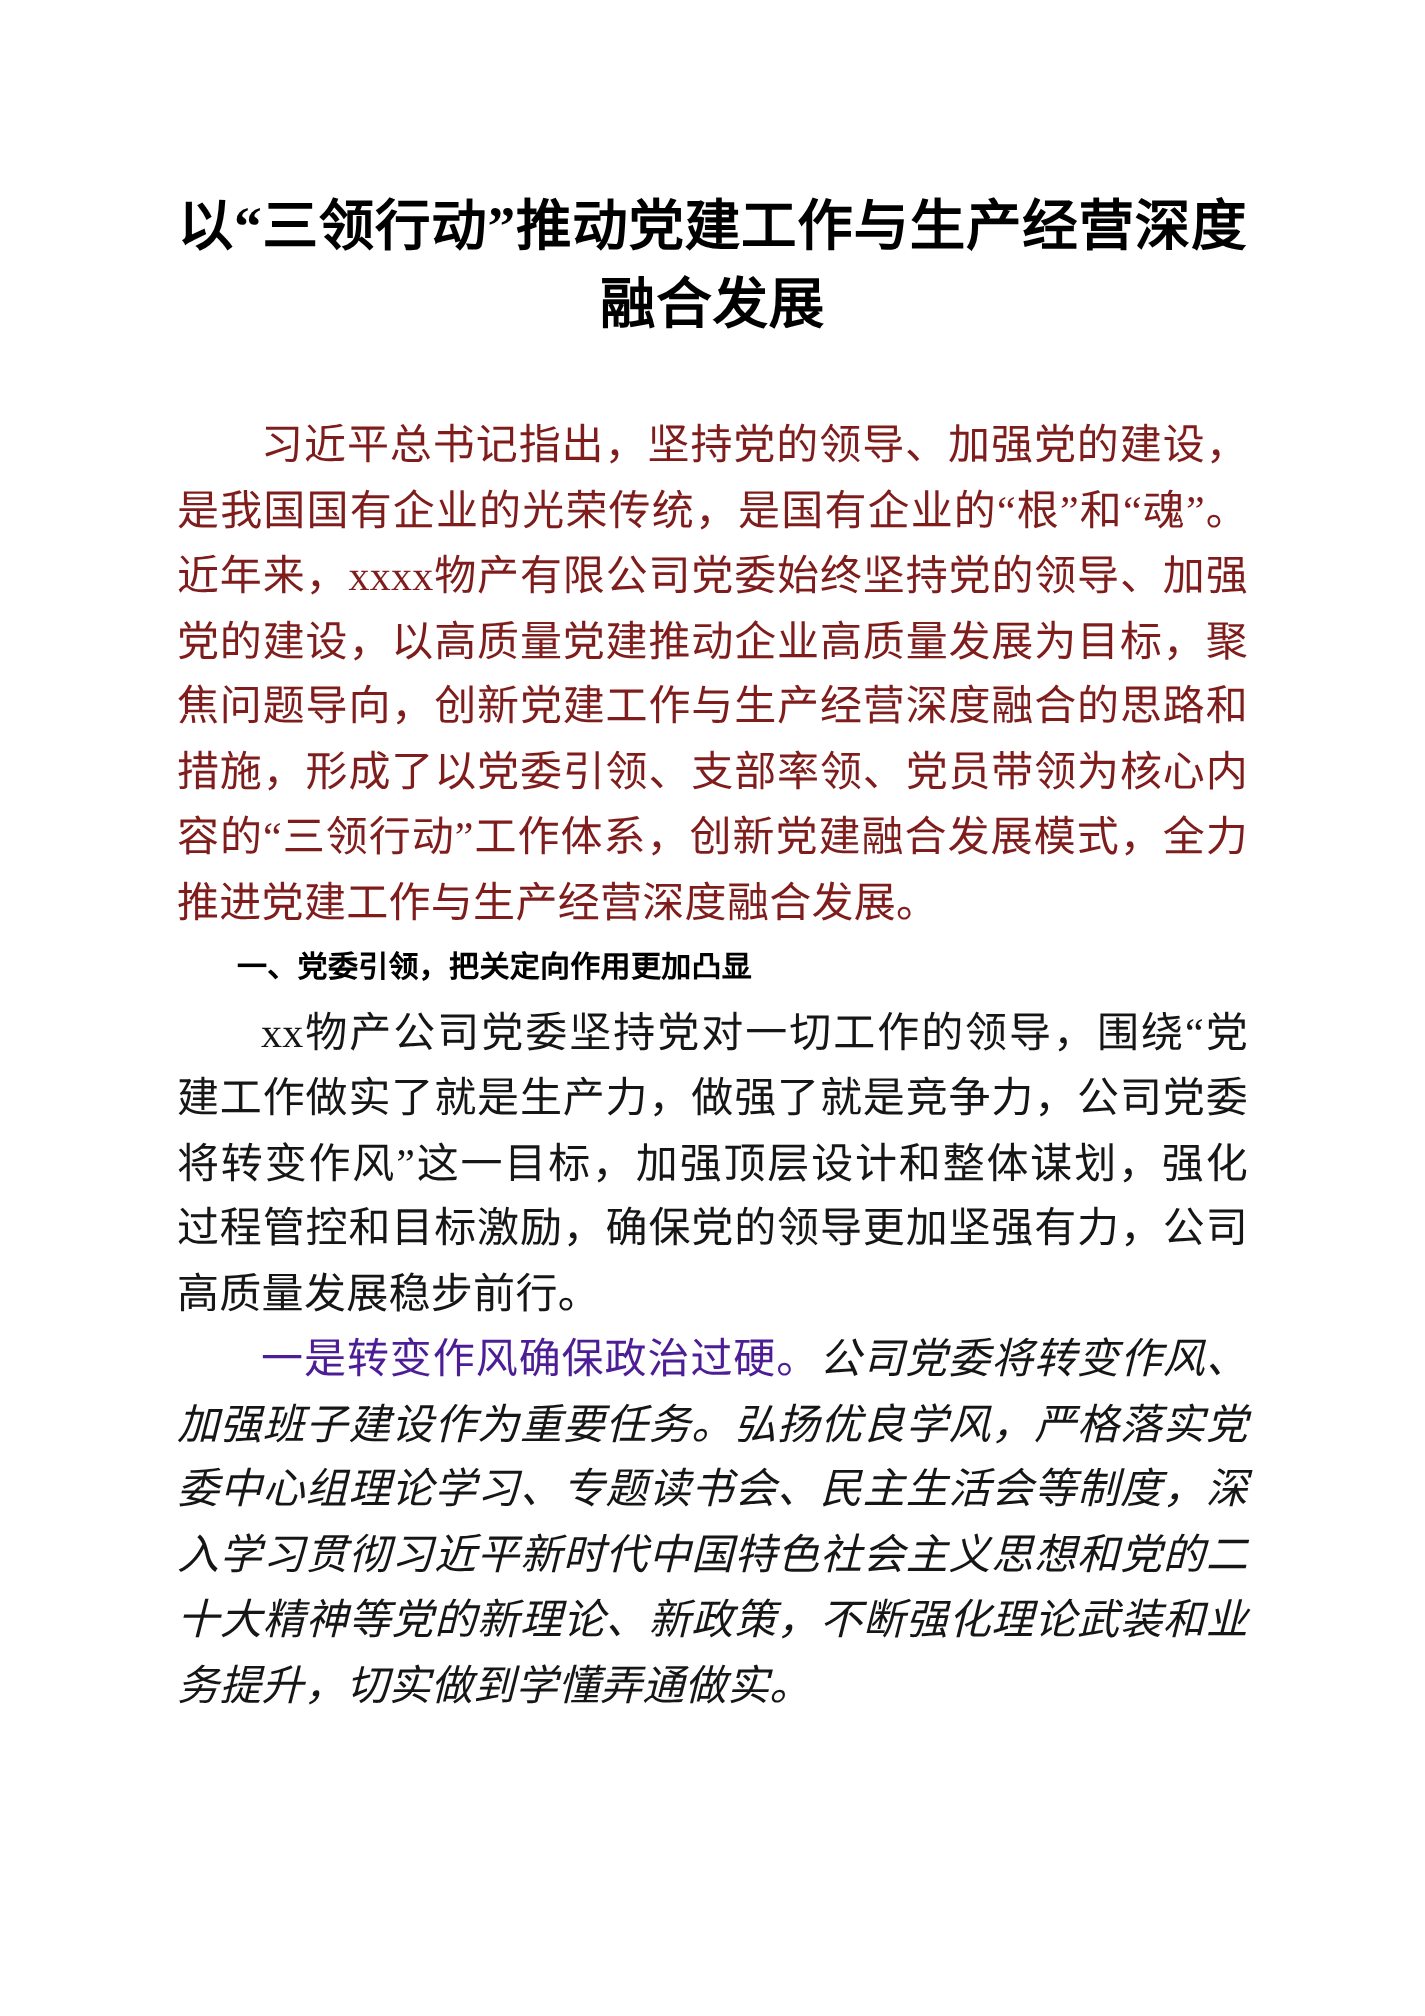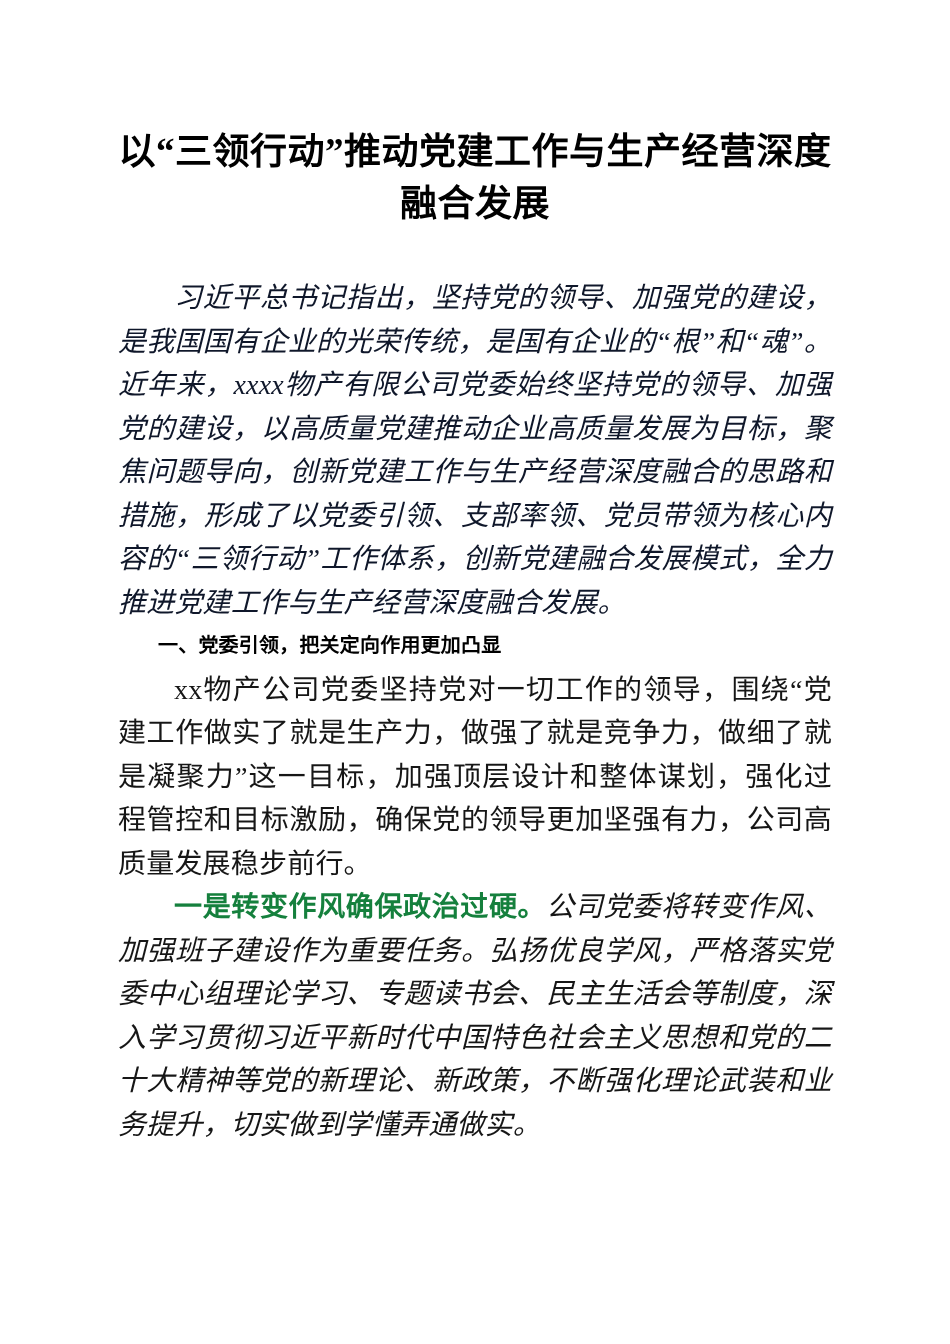--- a/index.html
+++ b/index.html
@@ -77,41 +77,41 @@
     font-size: 20px;
     line-height: 43.5px;
     text-indent: 2em;
     color: #000000;
     letter-spacing: 0.2px;
   }
 
   
   .lead-in {
     font-family: "Liberation Serif", "DejaVu Serif", serif;
-    font-weight: 700;
-    color: #15803d;
+    font-weight: 400;
+    color: #4c1d95;
   }
 
   .para-run {
     font-weight: 400;
     font-style: italic;
   }
 </style>
 </head>
 <body style="background: rgb(255, 255, 255);">
 
 <div class="page">
   <div class="content">
 
     <h1 class="doc-title" id="doc-title">以“三领行动”推动党建工作与生产经营深度融合发展</h1>
 
-    <p class="para" id="para-intro" style="color: #0f172a; font-style: italic;">习近平总书记指出，坚持党的领导、加强党的建设，是我国国有企业的光荣传统，是国有企业的“根”和“魂”。近年来，xxxx物产有限公司党委始终坚持党的领导、加强党的建设，以高质量党建推动企业高质量发展为目标，聚焦问题导向，创新党建工作与生产经营深度融合的思路和措施，形成了以党委引领、支部率领、党员带领为核心内容的“三领行动”工作体系，创新党建融合发展模式，全力推进党建工作与生产经营深度融合发展。</p>
+    <p class="para" id="para-intro" style="color: #7f1d1d;">习近平总书记指出，坚持党的领导、加强党的建设，是我国国有企业的光荣传统，是国有企业的“根”和“魂”。近年来，xxxx物产有限公司党委始终坚持党的领导、加强党的建设，以高质量党建推动企业高质量发展为目标，聚焦问题导向，创新党建工作与生产经营深度融合的思路和措施，形成了以党委引领、支部率领、党员带领为核心内容的“三领行动”工作体系，创新党建融合发展模式，全力推进党建工作与生产经营深度融合发展。</p>
 
     <h2 class="section-heading">一、党委引领，把关定向作用更加凸显</h2>
 
-    <p class="para" style="color: rgb(22, 22, 22);">xx物产公司党委坚持党对一切工作的领导，围绕“党建工作做实了就是生产力，做强了就是竞争力，做细了就是凝聚力”这一目标，加强顶层设计和整体谋划，强化过程管控和目标激励，确保党的领导更加坚强有力，公司高质量发展稳步前行。</p>
+    <p class="para" style="color: rgb(22, 22, 22);">xx物产公司党委坚持党对一切工作的领导，围绕“党建工作做实了就是生产力，做强了就是竞争力，公司党委将转变作风”这一目标，加强顶层设计和整体谋划，强化过程管控和目标激励，确保党的领导更加坚强有力，公司高质量发展稳步前行。</p>
 
     <p class="para" style="color: rgb(22, 22, 22);">
       <span class="lead-in">一是转变作风确保政治过硬。</span><span class="para-run">公司党委将转变作风、加强班子建设作为重要任务。弘扬优良学风，严格落实党委中心组理论学习、专题读书会、民主生活会等制度，深入学习贯彻习近平新时代中国特色社会主义思想和党的二十大精神等党的新理论、新政策，不断强化理论武装和业务提升，切实做到学懂弄通做实。</span>
     </p>
 
   </div>
 </div>
 
 </body></html>

